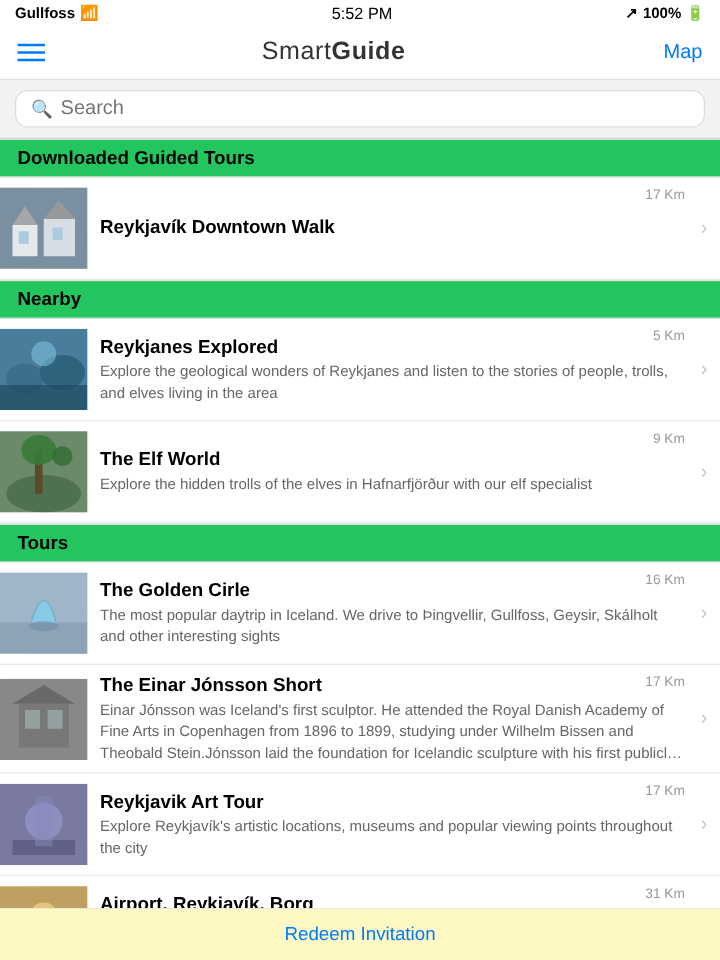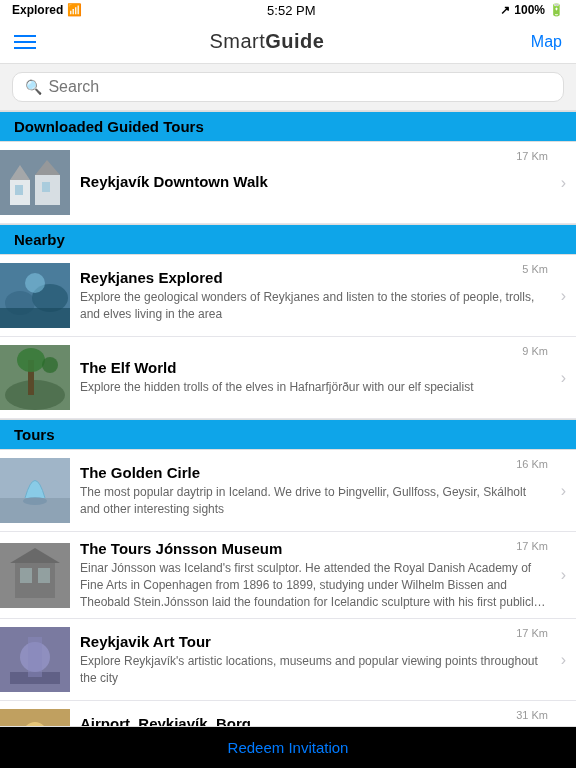--- a/index.html
+++ b/index.html
@@ -88,21 +88,21 @@
       outline: none;
       font-size: 16px;
       color: #999;
       background: transparent;
       width: 100%;
     }
     .search-icon-svg { color: #aaa; font-size: 14px; }
 
     
     .section-header {
-      background: #0ea5e9;
+      background: #22c55e;
       padding: 6px 14px;
       font-size: 15px;
       font-weight: 700;
       color: #000;
       border-top: 1px solid #ddd;
       border-bottom: 1px solid #ddd;
     }
 
     
     .tour-item {
@@ -172,21 +172,21 @@
     .thumb-einar { background: linear-gradient(135deg, #888, #666); }
     .thumb-artTour { background: linear-gradient(135deg, #7a7aa0, #5a5a80); }
     .thumb-airport { background: linear-gradient(135deg, #c0a060, #a08040); }
 
     
     .redeem-bar {
       display: flex;
       justify-content: center;
       align-items: flex-end;
       padding: 12px;
-      background: #000000;
+      background: #fef9c3;
       border-top: 1px solid #e0e0e0;
       position: fixed;
       bottom: 0;
       width: 576px;
     }
     .redeem-link {
       color: #007AFF;
       font-size: 15px;
       cursor: pointer;
       text-decoration: none;
@@ -205,21 +205,21 @@
       overflow: hidden;
     }
 
     .wifi-icon { font-size: 12px; }
   </style>
 </head>
 <body>
 
 <div class="status-bar">
   <div class="status-left">
-    <span>Explored</span>
+    <span>Gullfoss</span>
     <span class="wifi-icon">📶</span>
   </div>
   <div class="status-center">5:52 PM</div>
   <div class="status-right">
     <span>↗</span>
     <span>100%</span>
     <span style="font-size:12px;">🔋</span>
   </div>
 </div>
 
@@ -336,21 +336,21 @@
         <svg width="70" height="65" viewBox="0 0 70 65" xmlns="http://www.w3.org/2000/svg">
           <rect width="70" height="65" fill="#888"></rect>
           <rect x="15" y="20" width="40" height="35" fill="#777" opacity="0.9"></rect>
           <rect x="20" y="25" width="12" height="15" fill="#99aaaa" opacity="0.8"></rect>
           <rect x="38" y="25" width="12" height="15" fill="#99aaaa" opacity="0.8"></rect>
           <polygon points="10,20 35,5 60,20" fill="#666" opacity="0.9"></polygon>
         </svg>
       </div>
     </div>
     <div class="tour-info">
-      <div class="tour-title">The Tours Jónsson Museum</div>
+      <div class="tour-title">The Einar Jónsson Short</div>
       <div class="tour-desc">Einar Jónsson was Iceland's first sculptor. He attended the Royal Danish Academy of Fine Arts in Copenhagen from 1896 to 1899, studying under Wilhelm Bissen and Theobald Stein.Jónsson laid the foundation for Icelandic sculpture with his first publicly exhibited work, "Outlaws," which was s...</div>
     </div>
     <span class="tour-distance">17 Km</span>
     <span class="tour-chevron">›</span>
   </div>
 
   <div class="tour-item">
     <div class="thumb-img-container">
       <div class="tour-thumb thumb-artTour" style="width:70px;height:65px;">
         <svg width="70" height="65" viewBox="0 0 70 65" xmlns="http://www.w3.org/2000/svg">

